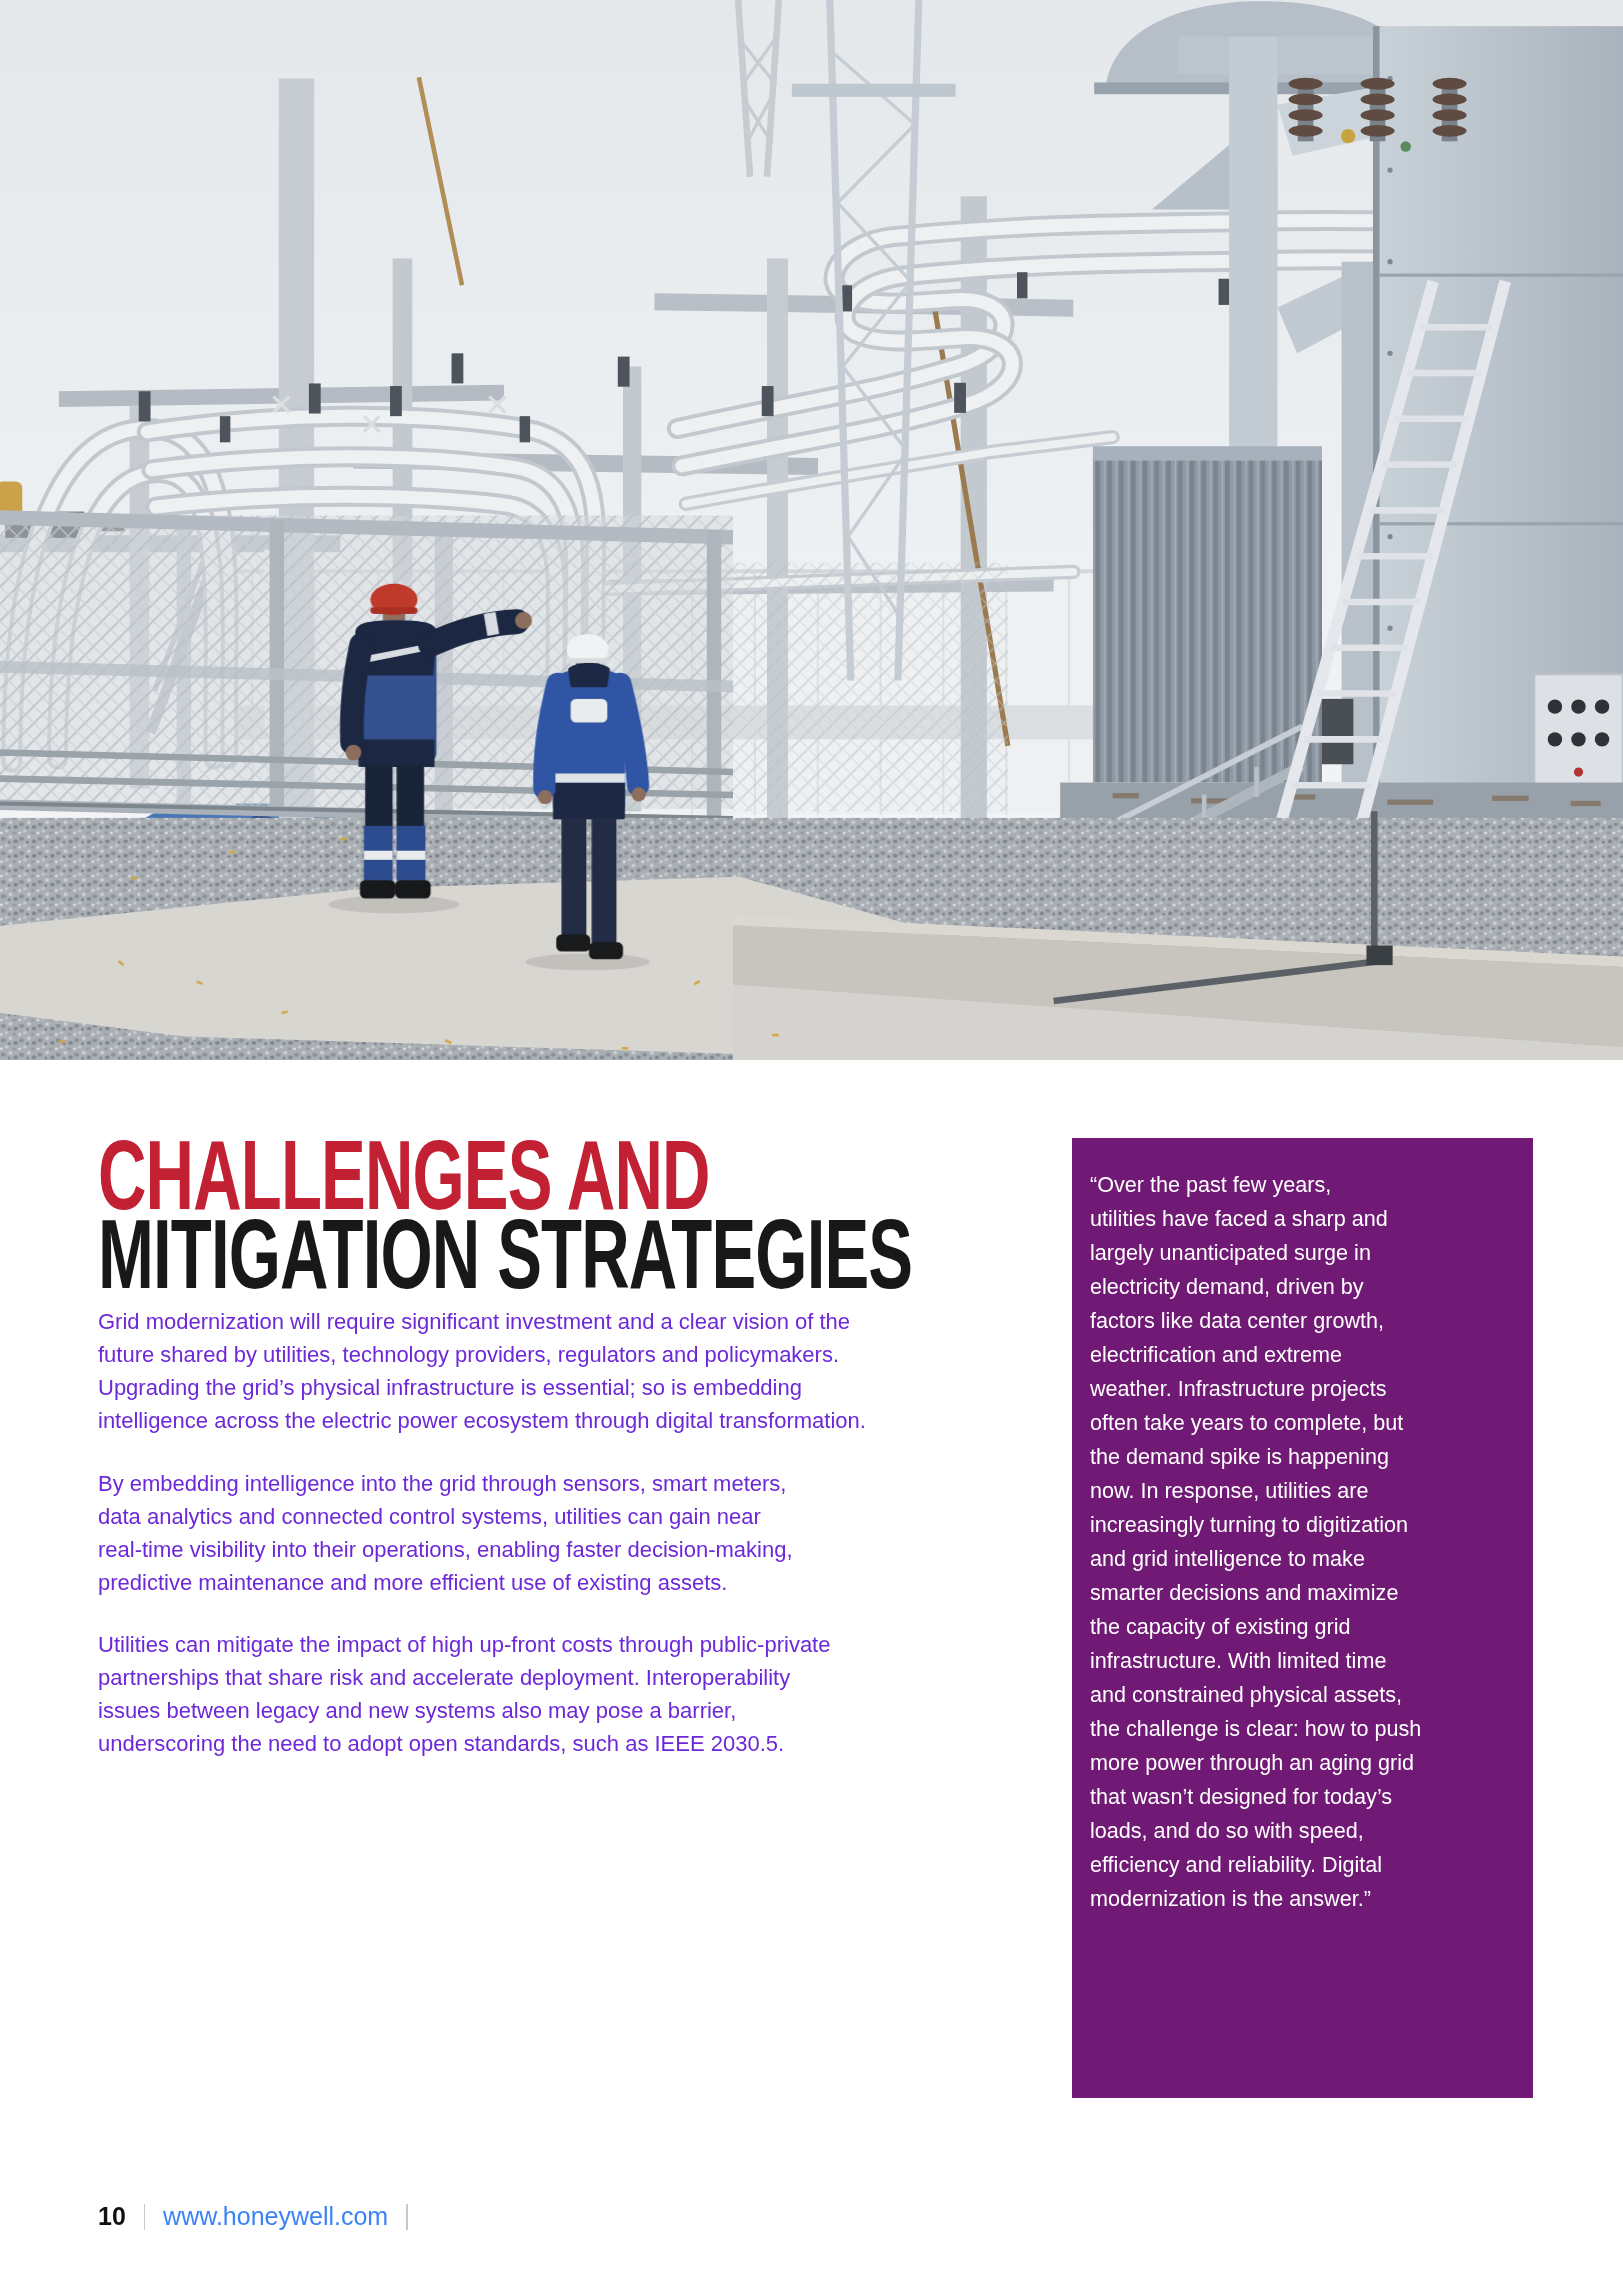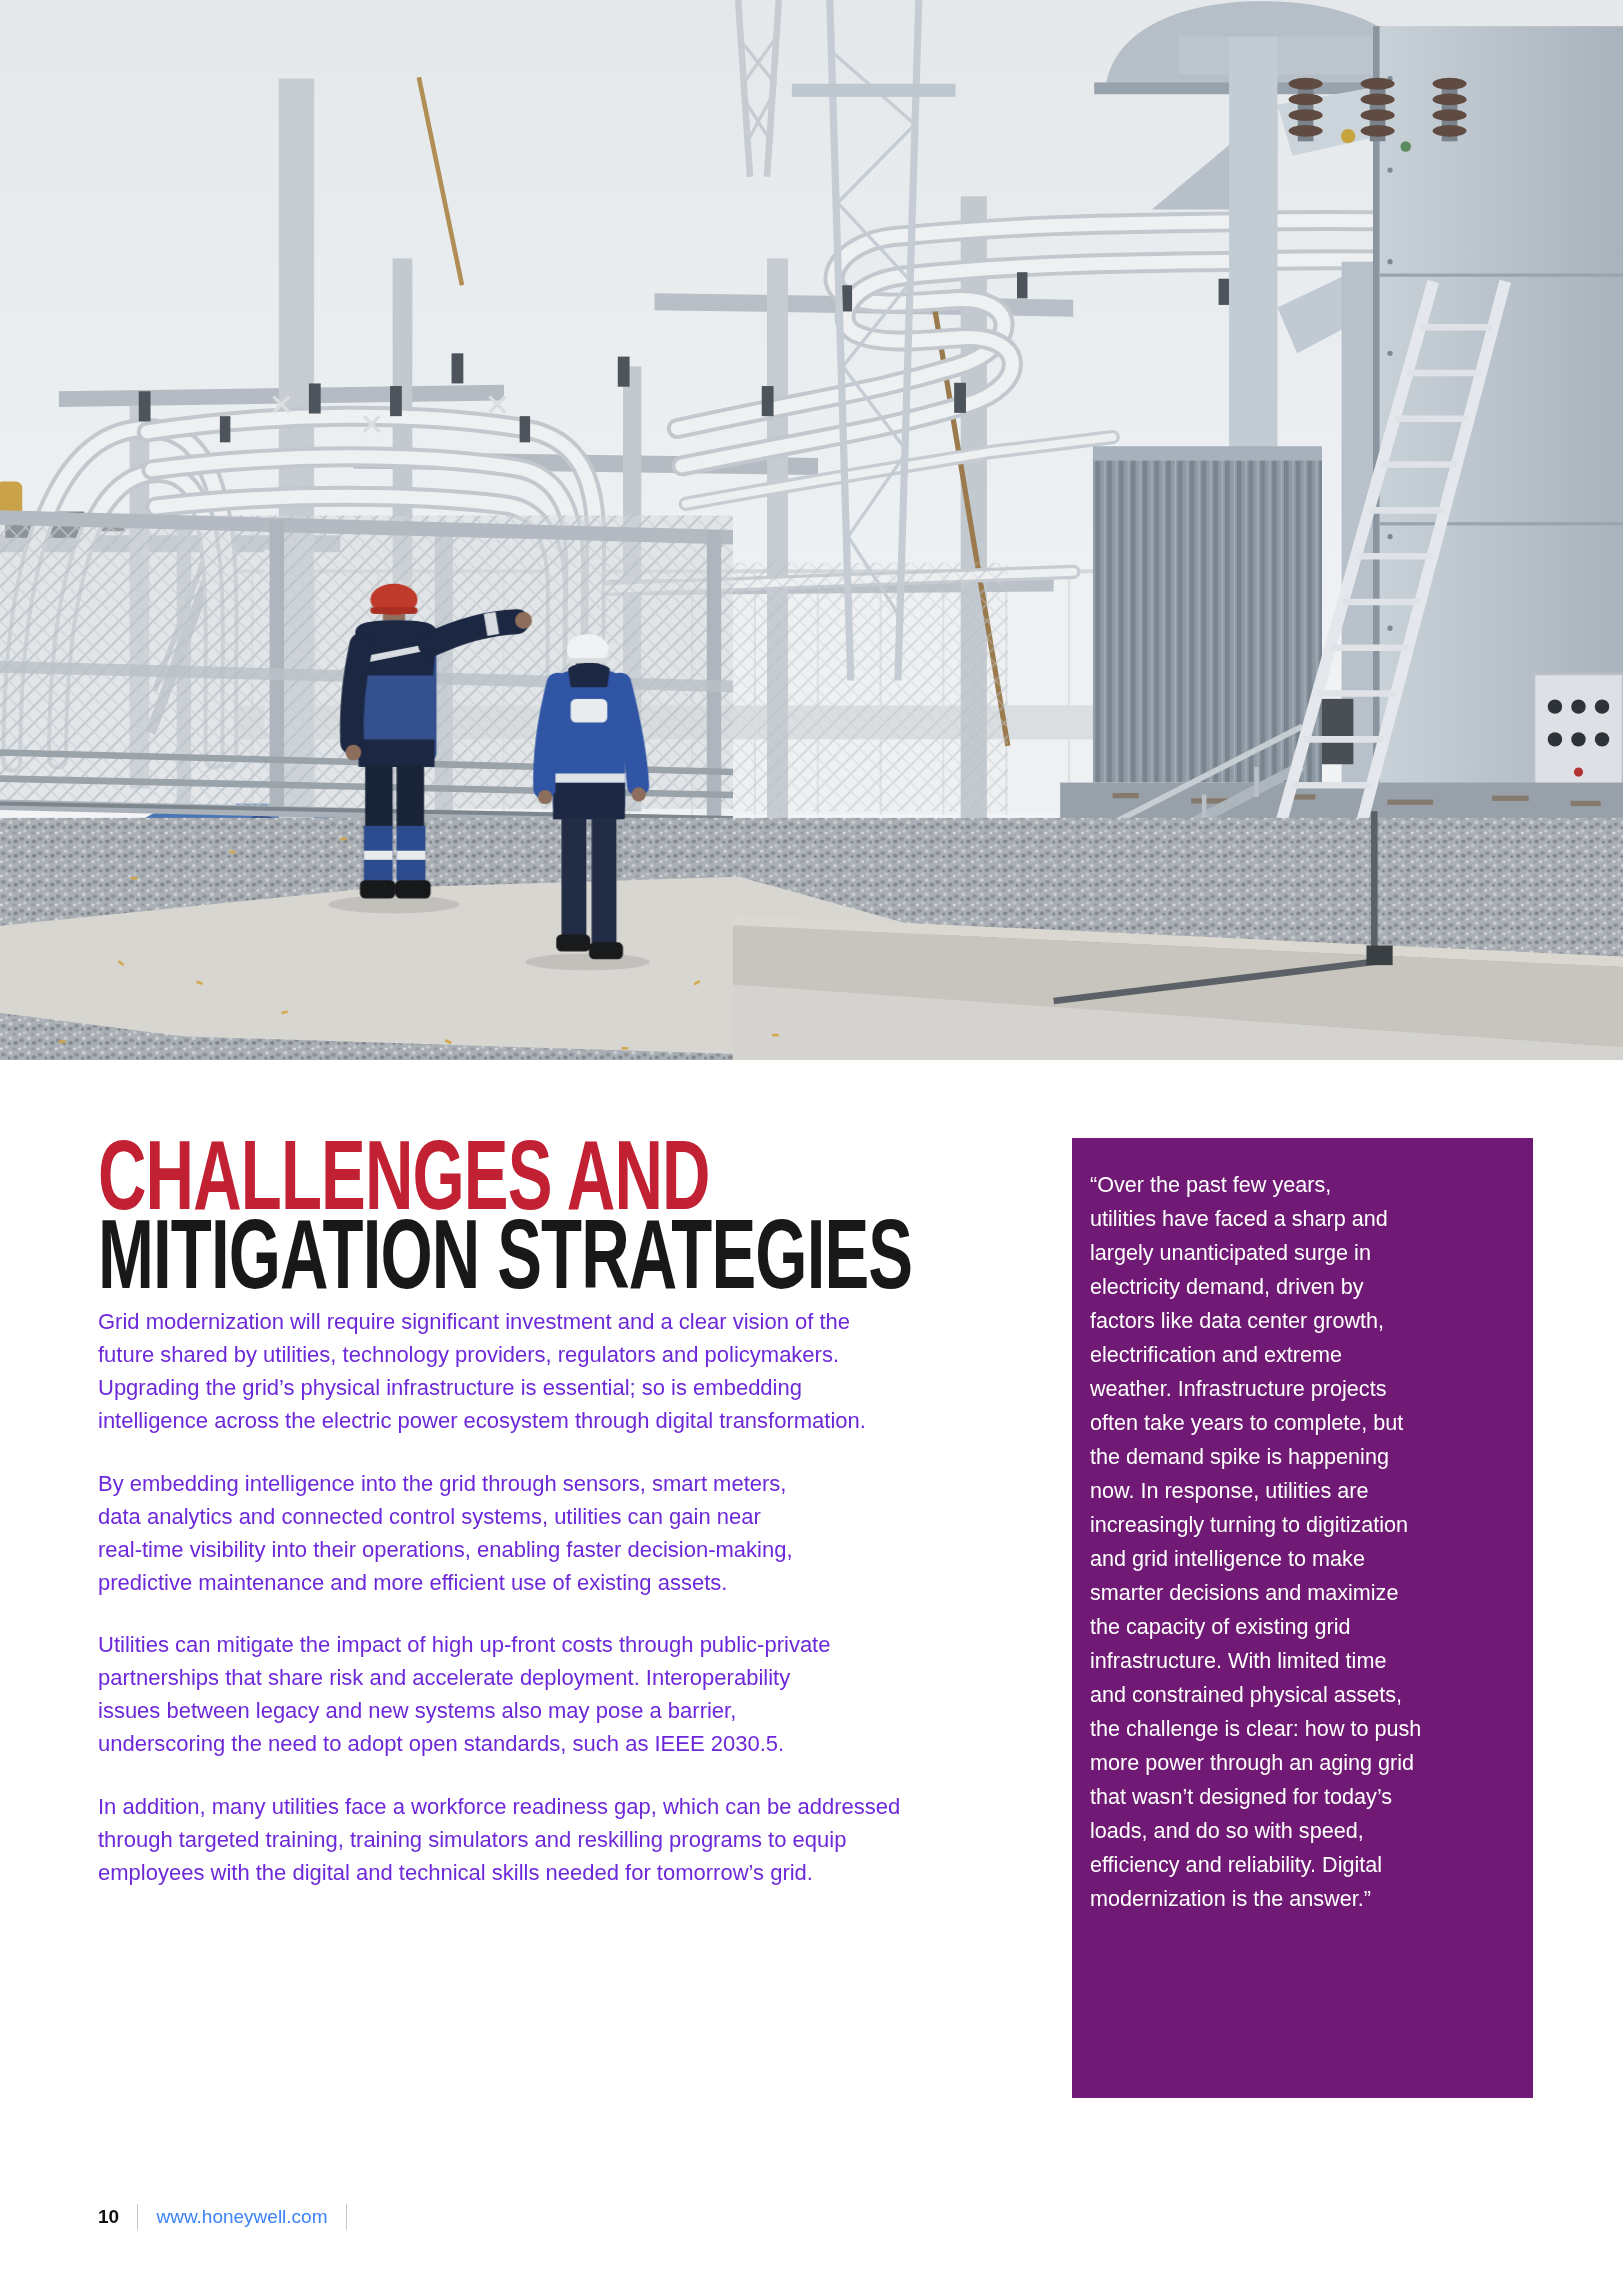--- a/index.html
+++ b/index.html
@@ -26,21 +26,21 @@
   .copy{position:absolute;left:98px;top:1305px;width:962px;}
   .copy p{margin:0 0 29.5px 0;font-size:22px;line-height:33px;color:#6d28d9;white-space:pre-line;}
   
   .sidebar{
     position:absolute;left:1072px;top:1138px;width:461px;height:960px;
     background:#701a75;color:#ffffff;box-sizing:border-box;padding:30px 18px;
   }
   .sidebar .quote{margin:0;font-size:21.6px;line-height:34px;white-space:pre-line;}
   .sidebar .attr{margin-top:34px;font-weight:700;font-size:21.6px;line-height:34px;white-space:pre-line;}
   
-  .footer{position:absolute;left:98px;top:2201px;height:31px;display:flex;align-items:center;gap:18px;font-size:19px;color:#2d2d2d;}
+  .footer{position:absolute;left:98px;top:2201px;height:31px;display:flex;align-items:center;gap:18px;font-size:25px;color:#2d2d2d;}
   .footer .num{font-weight:700;color:#111111;}
   .footer .sep{width:1.3px;height:26px;background:#c8c8c8;}
   .footer .url{color:#3b82f6;text-decoration:none;}
   .footer .doc{color:#333333;}
 </style>
 </head>
 <body>
 
 <div class="page">
 
@@ -387,23 +387,20 @@
 Upgrading the grid’s physical infrastructure is essential; so is embedding
 intelligence across the electric power ecosystem through digital transformation.</p>
     <p>By embedding intelligence into the grid through sensors, smart meters,
 data analytics and connected control systems, utilities can gain near
 real-time visibility into their operations, enabling faster decision-making,
 predictive maintenance and more efficient use of existing assets.</p>
     <p>Utilities can mitigate the impact of high up-front costs through public-private
 partnerships that share risk and accelerate deployment. Interoperability
 issues between legacy and new systems also may pose a barrier,
 underscoring the need to adopt open standards, such as IEEE 2030.5.</p>
-    <p>In addition, many utilities face a workforce readiness gap, which can be addressed
-through targeted training, training simulators and reskilling programs to equip
-employees with the digital and technical skills needed for tomorrow’s grid.</p>
   </section>
 
   <aside class="sidebar">
     <blockquote class="quote">“Over the past few years,
 utilities have faced a sharp and
 largely unanticipated surge in
 electricity demand, driven by
 factors like data center growth,
 electrification and extreme
 weather. Infrastructure projects

